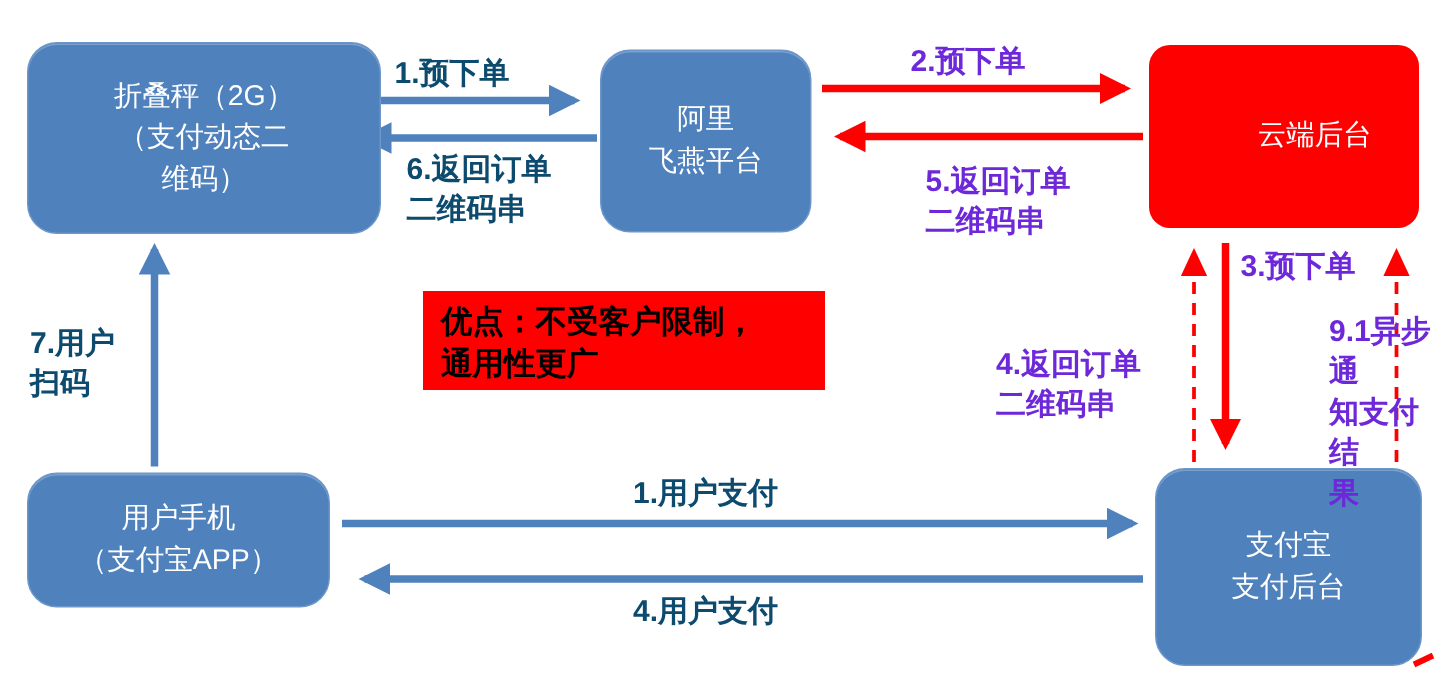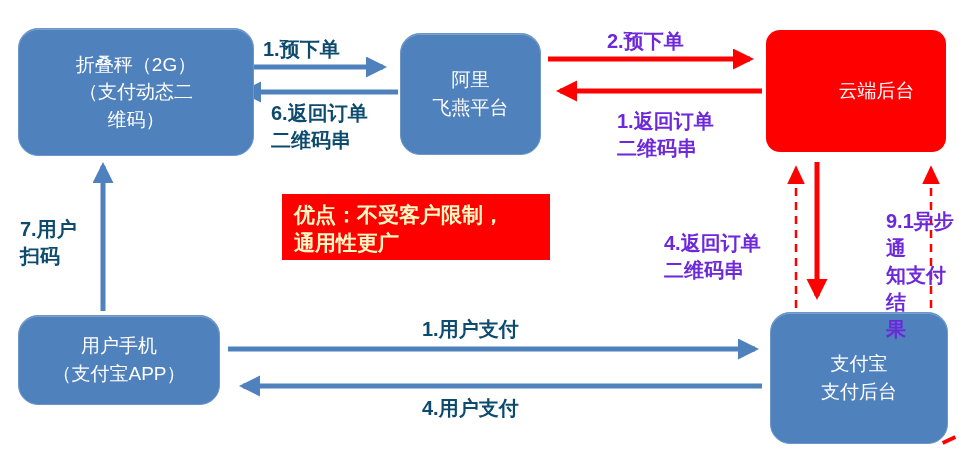--- a/index.html
+++ b/index.html
@@ -47,21 +47,21 @@
     white-space: pre-line;
     font-size: 20px;
     font-weight: 600;
     color: #0c4a6e;
     line-height: 1.35;
   }
   .label.red { color: #6d28d9; }
   .note {
     position: absolute;
     background: #fe0000;
-    color: #fef9c3;
+    color: #000000;
     font-size: 21px;
     font-weight: 600;
     line-height: 1.35;
     padding: 7px 12px;
     white-space: pre-line;
   }
   .stray {
     position: absolute;
     width: 14px;
     height: 4px;
@@ -136,23 +136,24 @@
   <div class="note" style="left:282px; top:194px; width:268px; height:66px;">优点：不受客户限制，
 通用性更广</div>
 
   <div class="label" style="left:263px; top:36px;">1.预下单</div>
 
   <div class="label" style="left:252px; top:100px;margin-left:19px;">6.返回订单
 二维码串</div>
 
   <div class="label red" style="left:607px; top:28px;">2.预下单</div>
 
-  <div class="label red" style="left:617px; top:108px;">1.返回订单
+  <div class="label red" style="left:617px; top:108px;">5.返回订单
 二维码串</div>
 
+  <div class="label red" style="left:827px; top:165px;">3.预下单</div>
 
   <div class="label red" style="left:664px; top:230px;">4.返回订单
 二维码串</div>
 
   <div class="label red" style="left:886px; top:188px;margin-top:20px;">9.1异步通
 知支付结
 果</div>
 
   <div class="label" style="left:20px; top:216px;">7.用户
 扫码</div>

